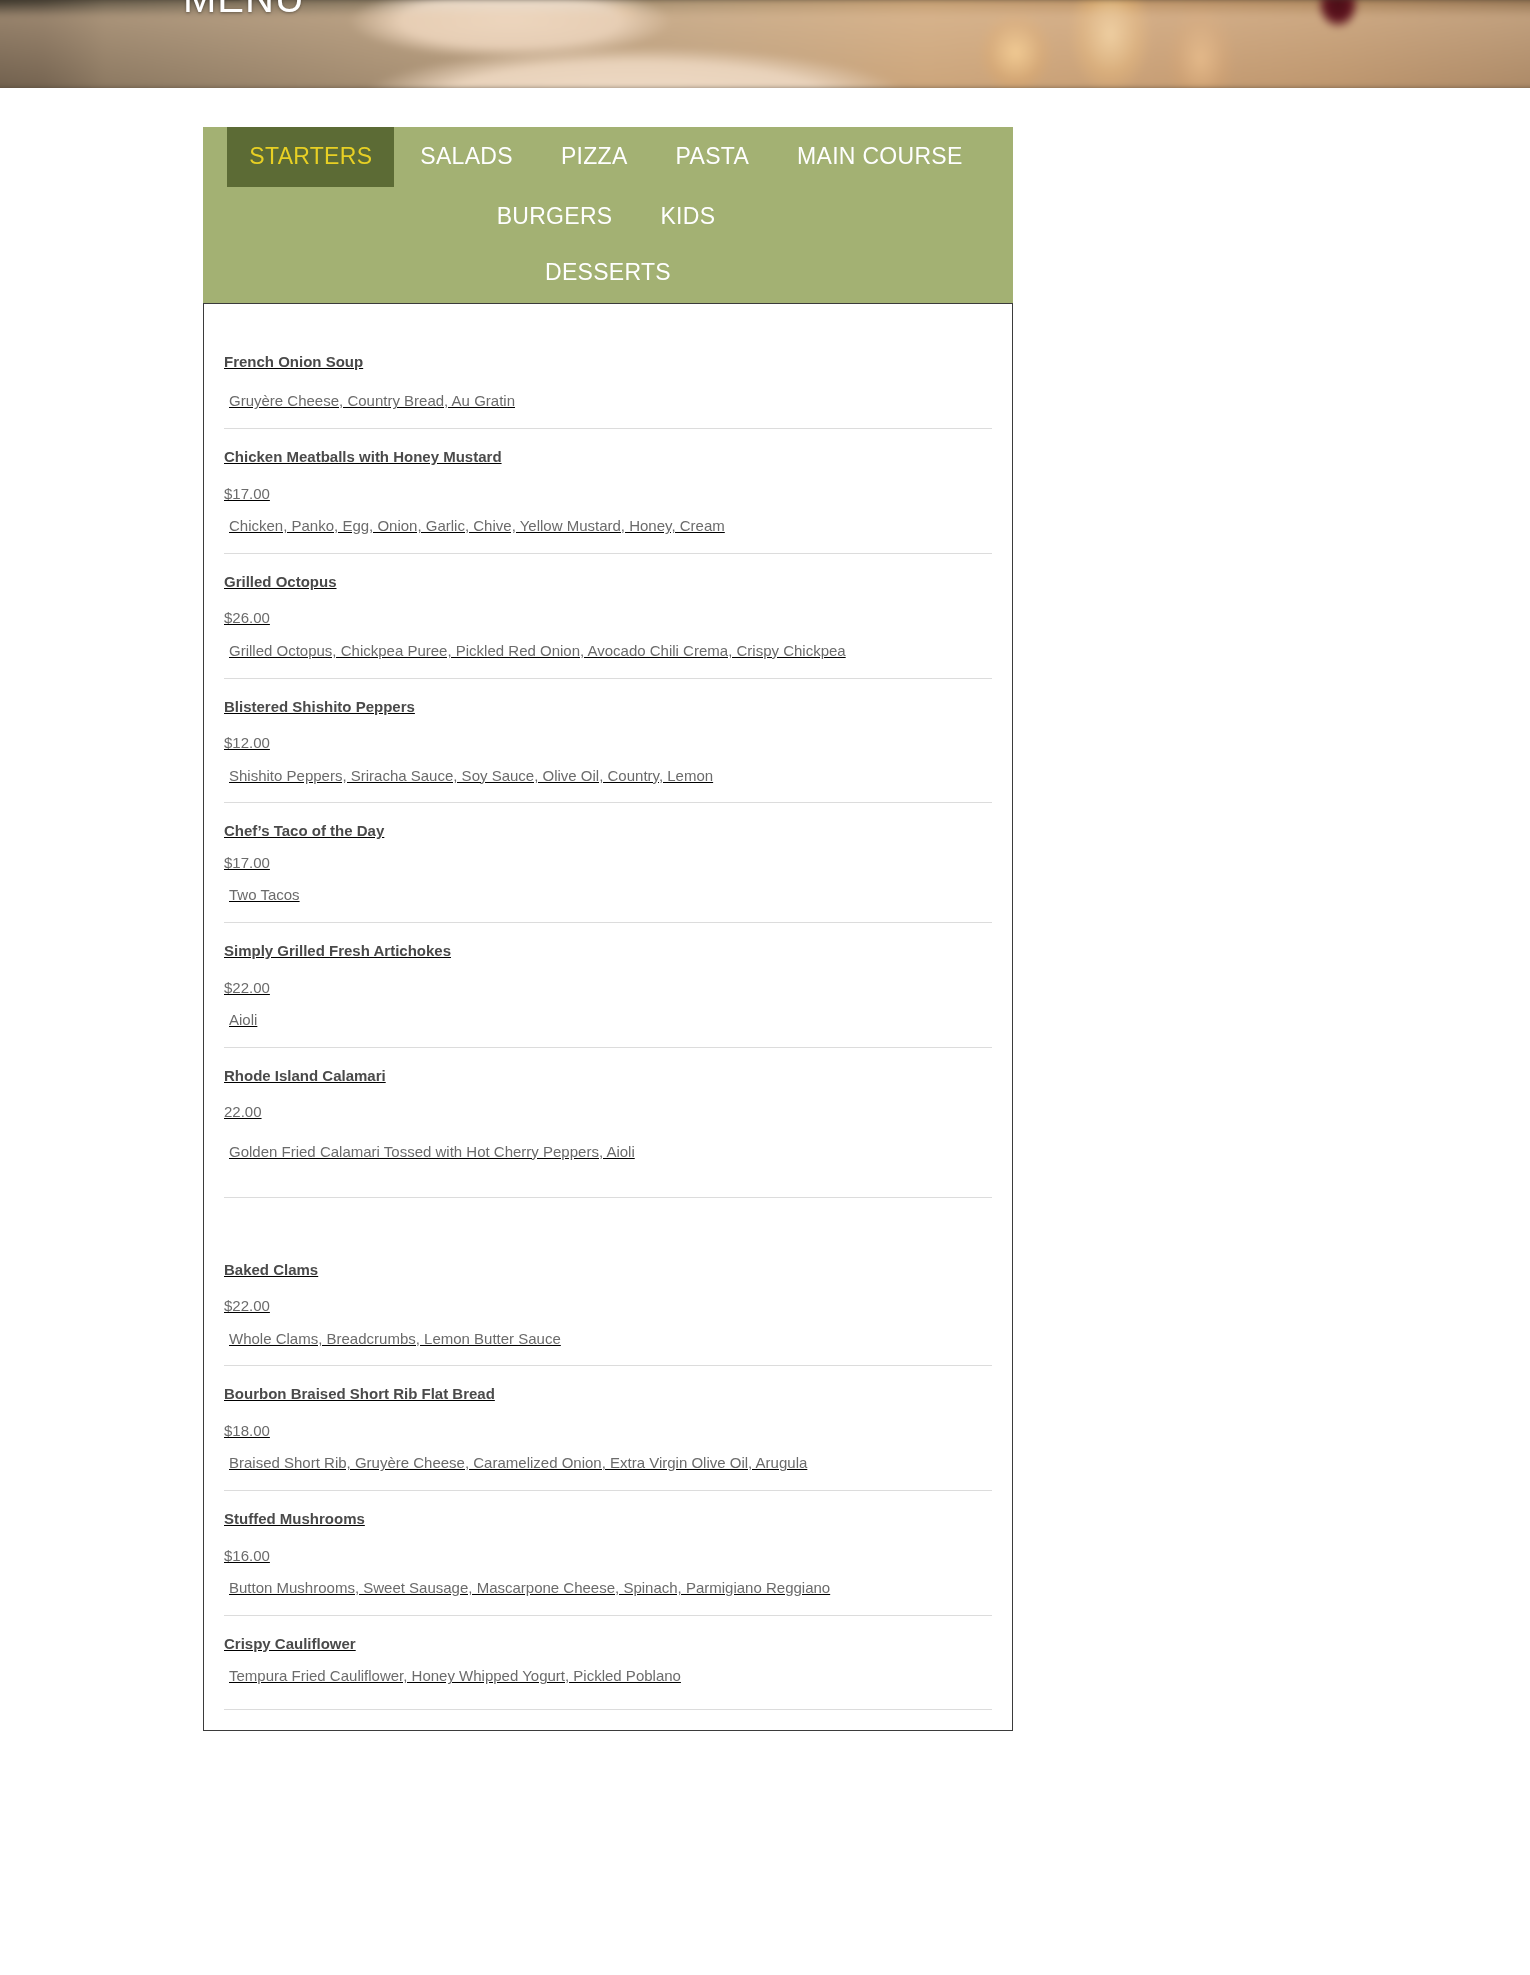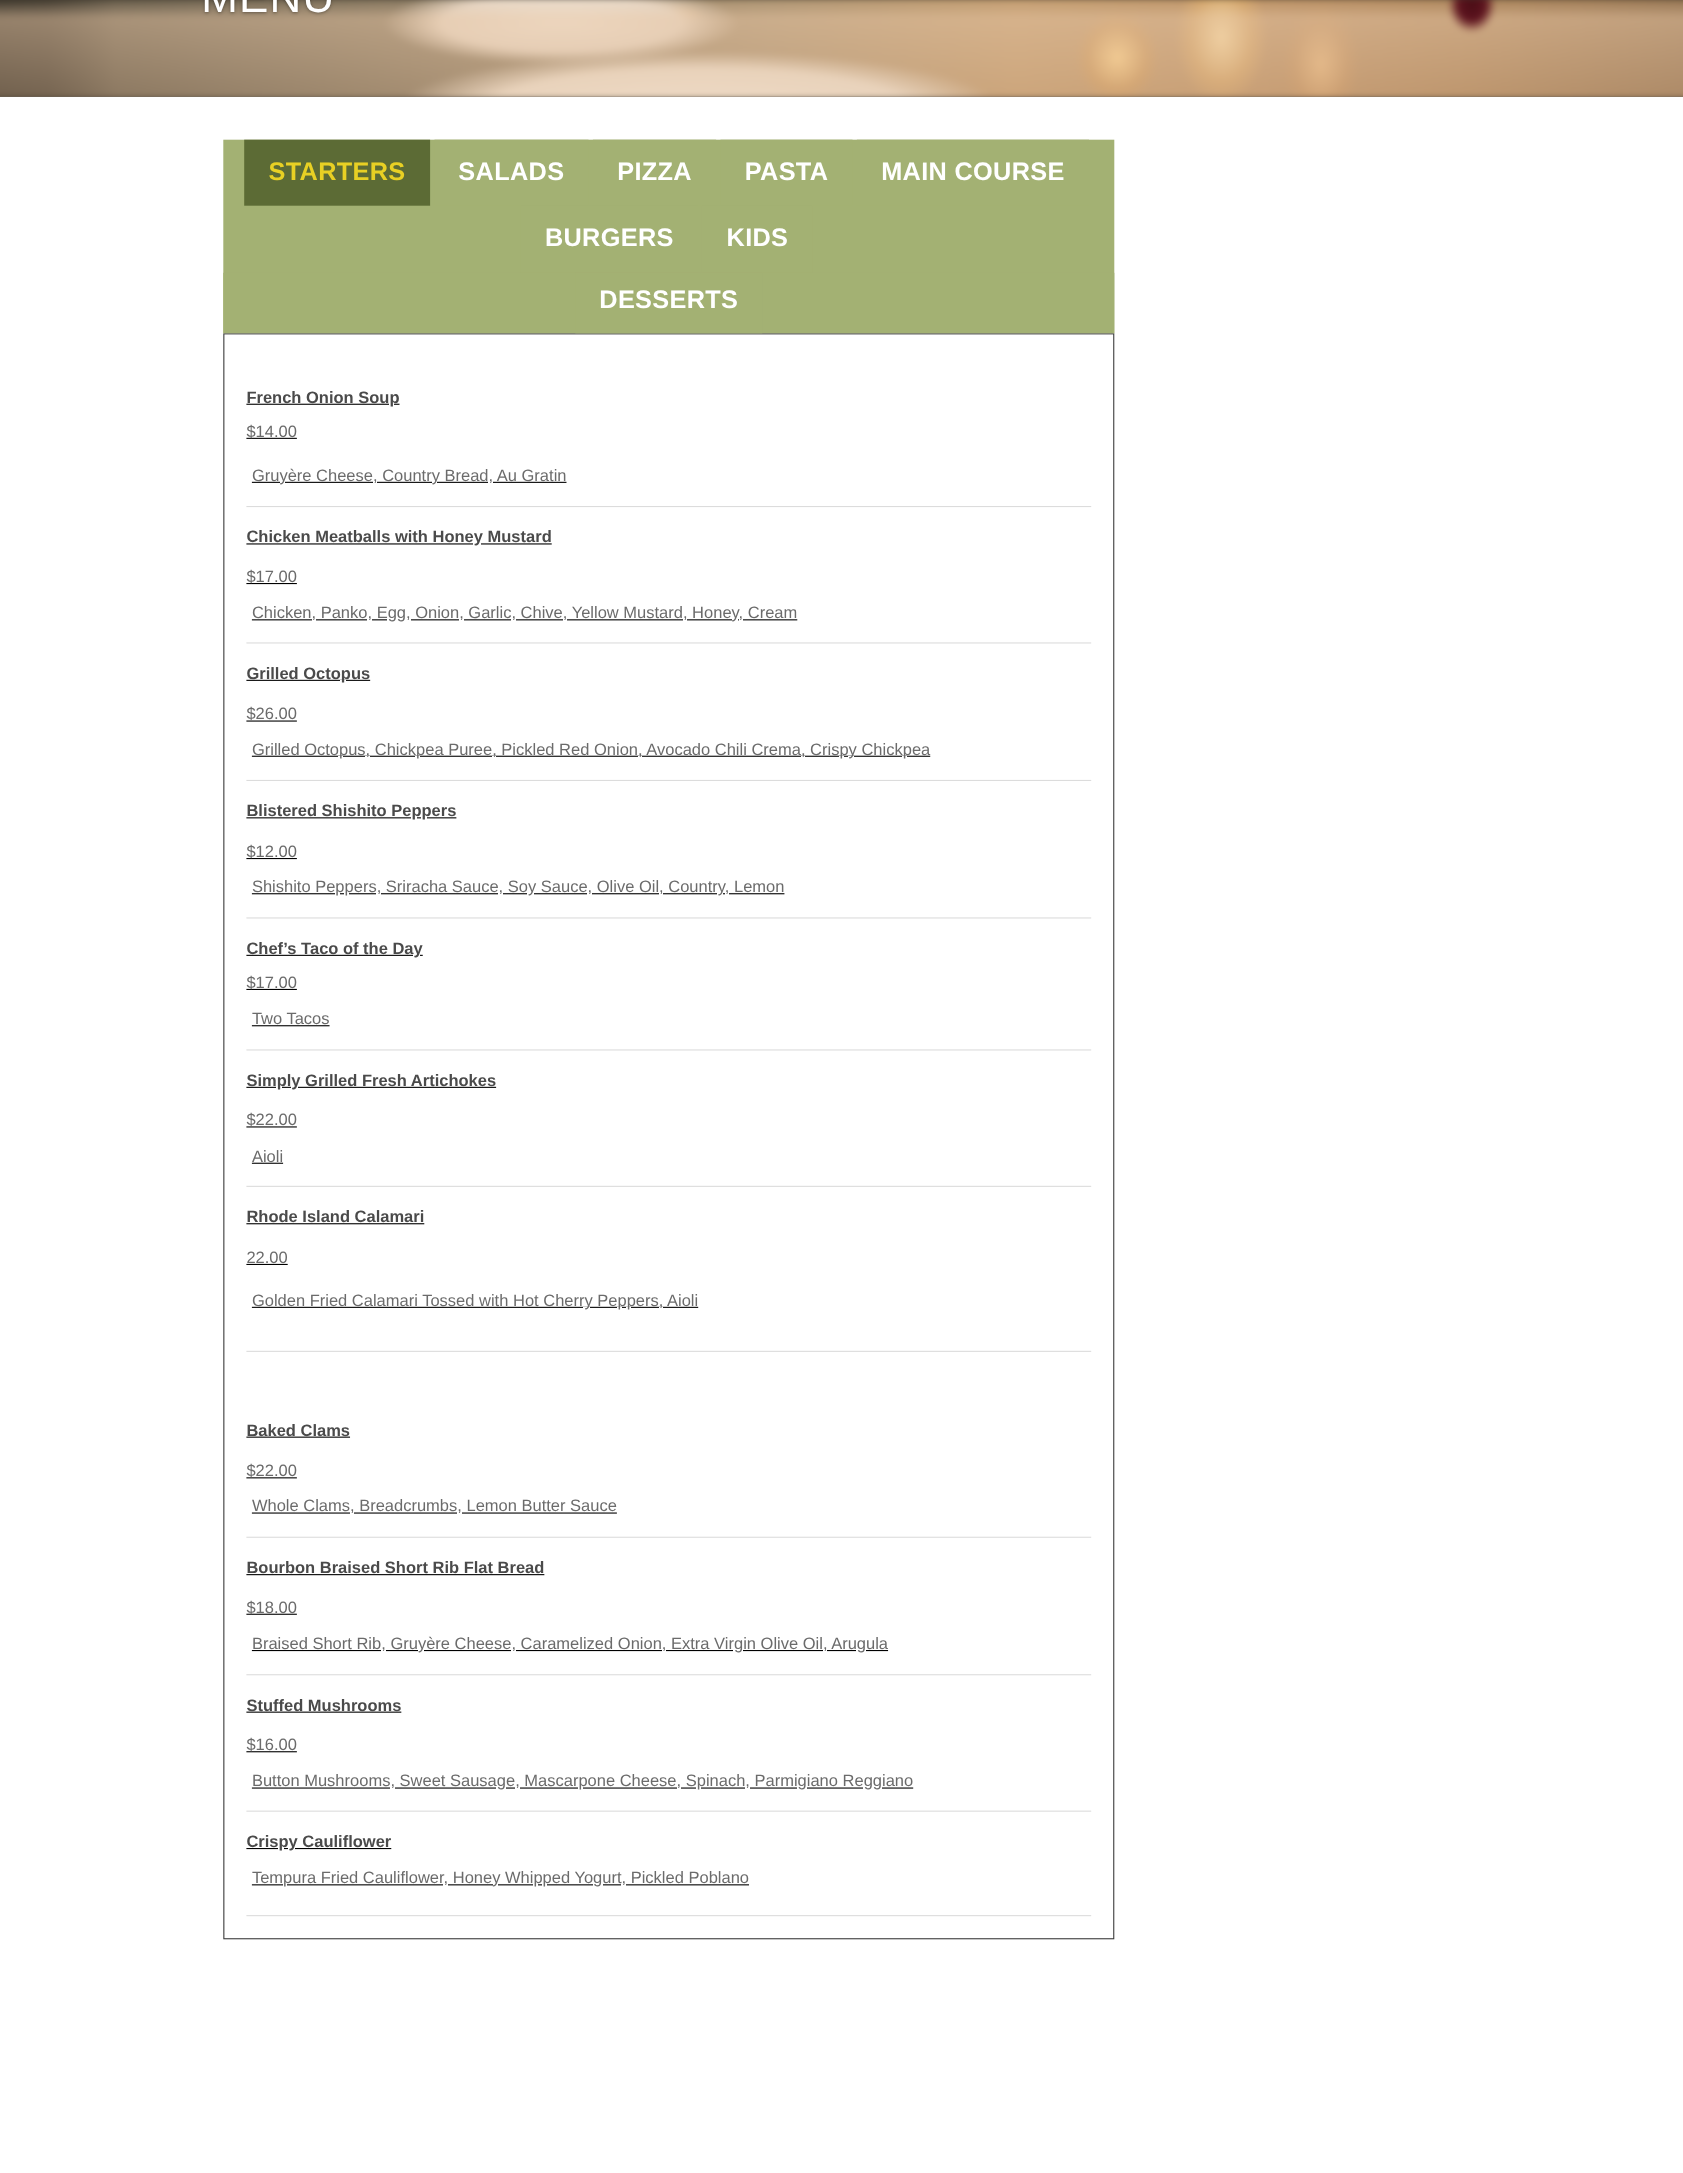--- a/index.html
+++ b/index.html
@@ -71,21 +71,21 @@
     background:#a3b173;
     display:flex;
     flex-wrap:wrap;
     justify-content:center;
     align-items:flex-start;
     padding-bottom:0;
   }
   .tab{
     color:#ffffff;
     font-size:23px;
-    font-weight:700;
+    font-weight:400;
     letter-spacing:0.3px;
     padding:17px 22px 18px 22px;
     margin:0 4px 0 0;
     background:#a3b173;
     cursor:pointer;
     white-space:nowrap;
     line-height:1.1;
   }
   .tab:last-child{margin-right:0;}
   .tab.active{
@@ -168,21 +168,20 @@
       <div class="tab-row2" id="tabrow2">
         <div class="tab">DESSERTS</div>
       </div>
   </div>
 
   <div class="panel">
     <div class="panel-inner" id="itemlist">
         <div class="item">
           <div class="item-body">
             <div class="item-name">French Onion Soup</div>
-            <div class="item-price tight">$14.00</div>
             <div class="item-desc loose">Gruyère Cheese, Country Bread, Au Gratin</div>
           </div>
         </div>
         <div class="item">
           <div class="item-body">
             <div class="item-name">Chicken Meatballs with Honey Mustard</div>
             <div class="item-price">$17.00</div>
             <div class="item-desc">Chicken, Panko, Egg, Onion, Garlic, Chive, Yellow Mustard, Honey, Cream</div>
           </div>
         </div>

